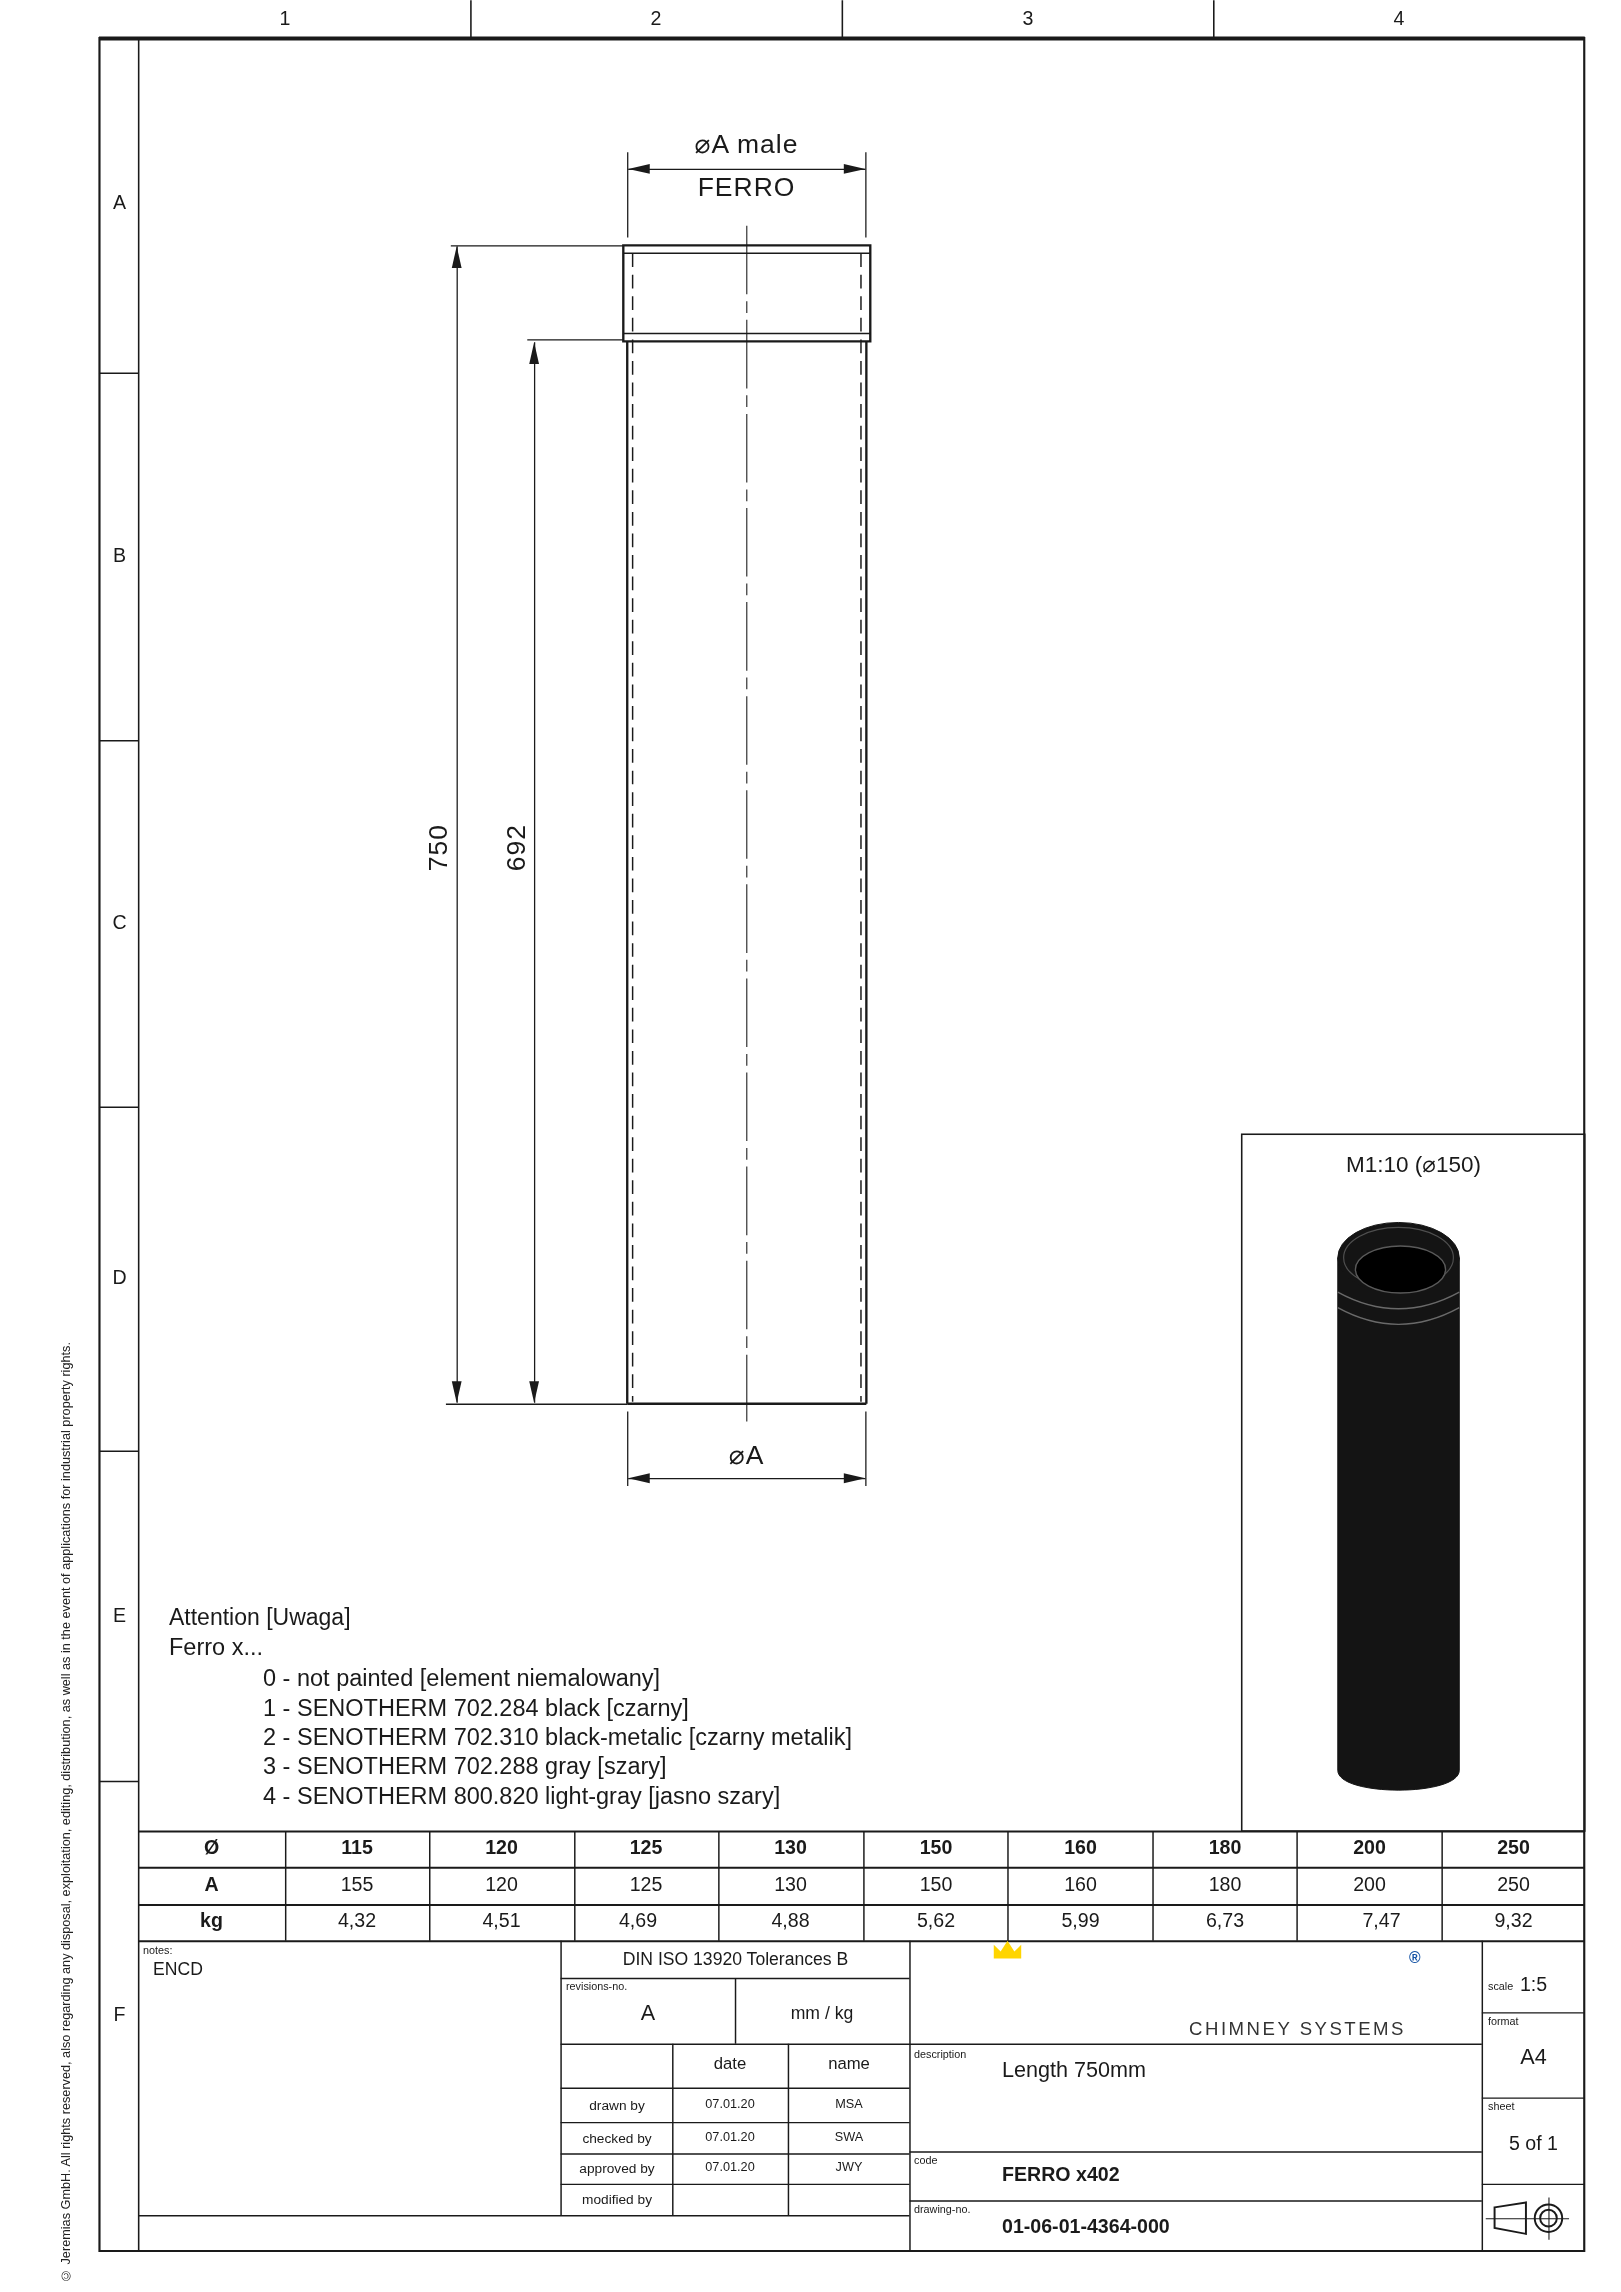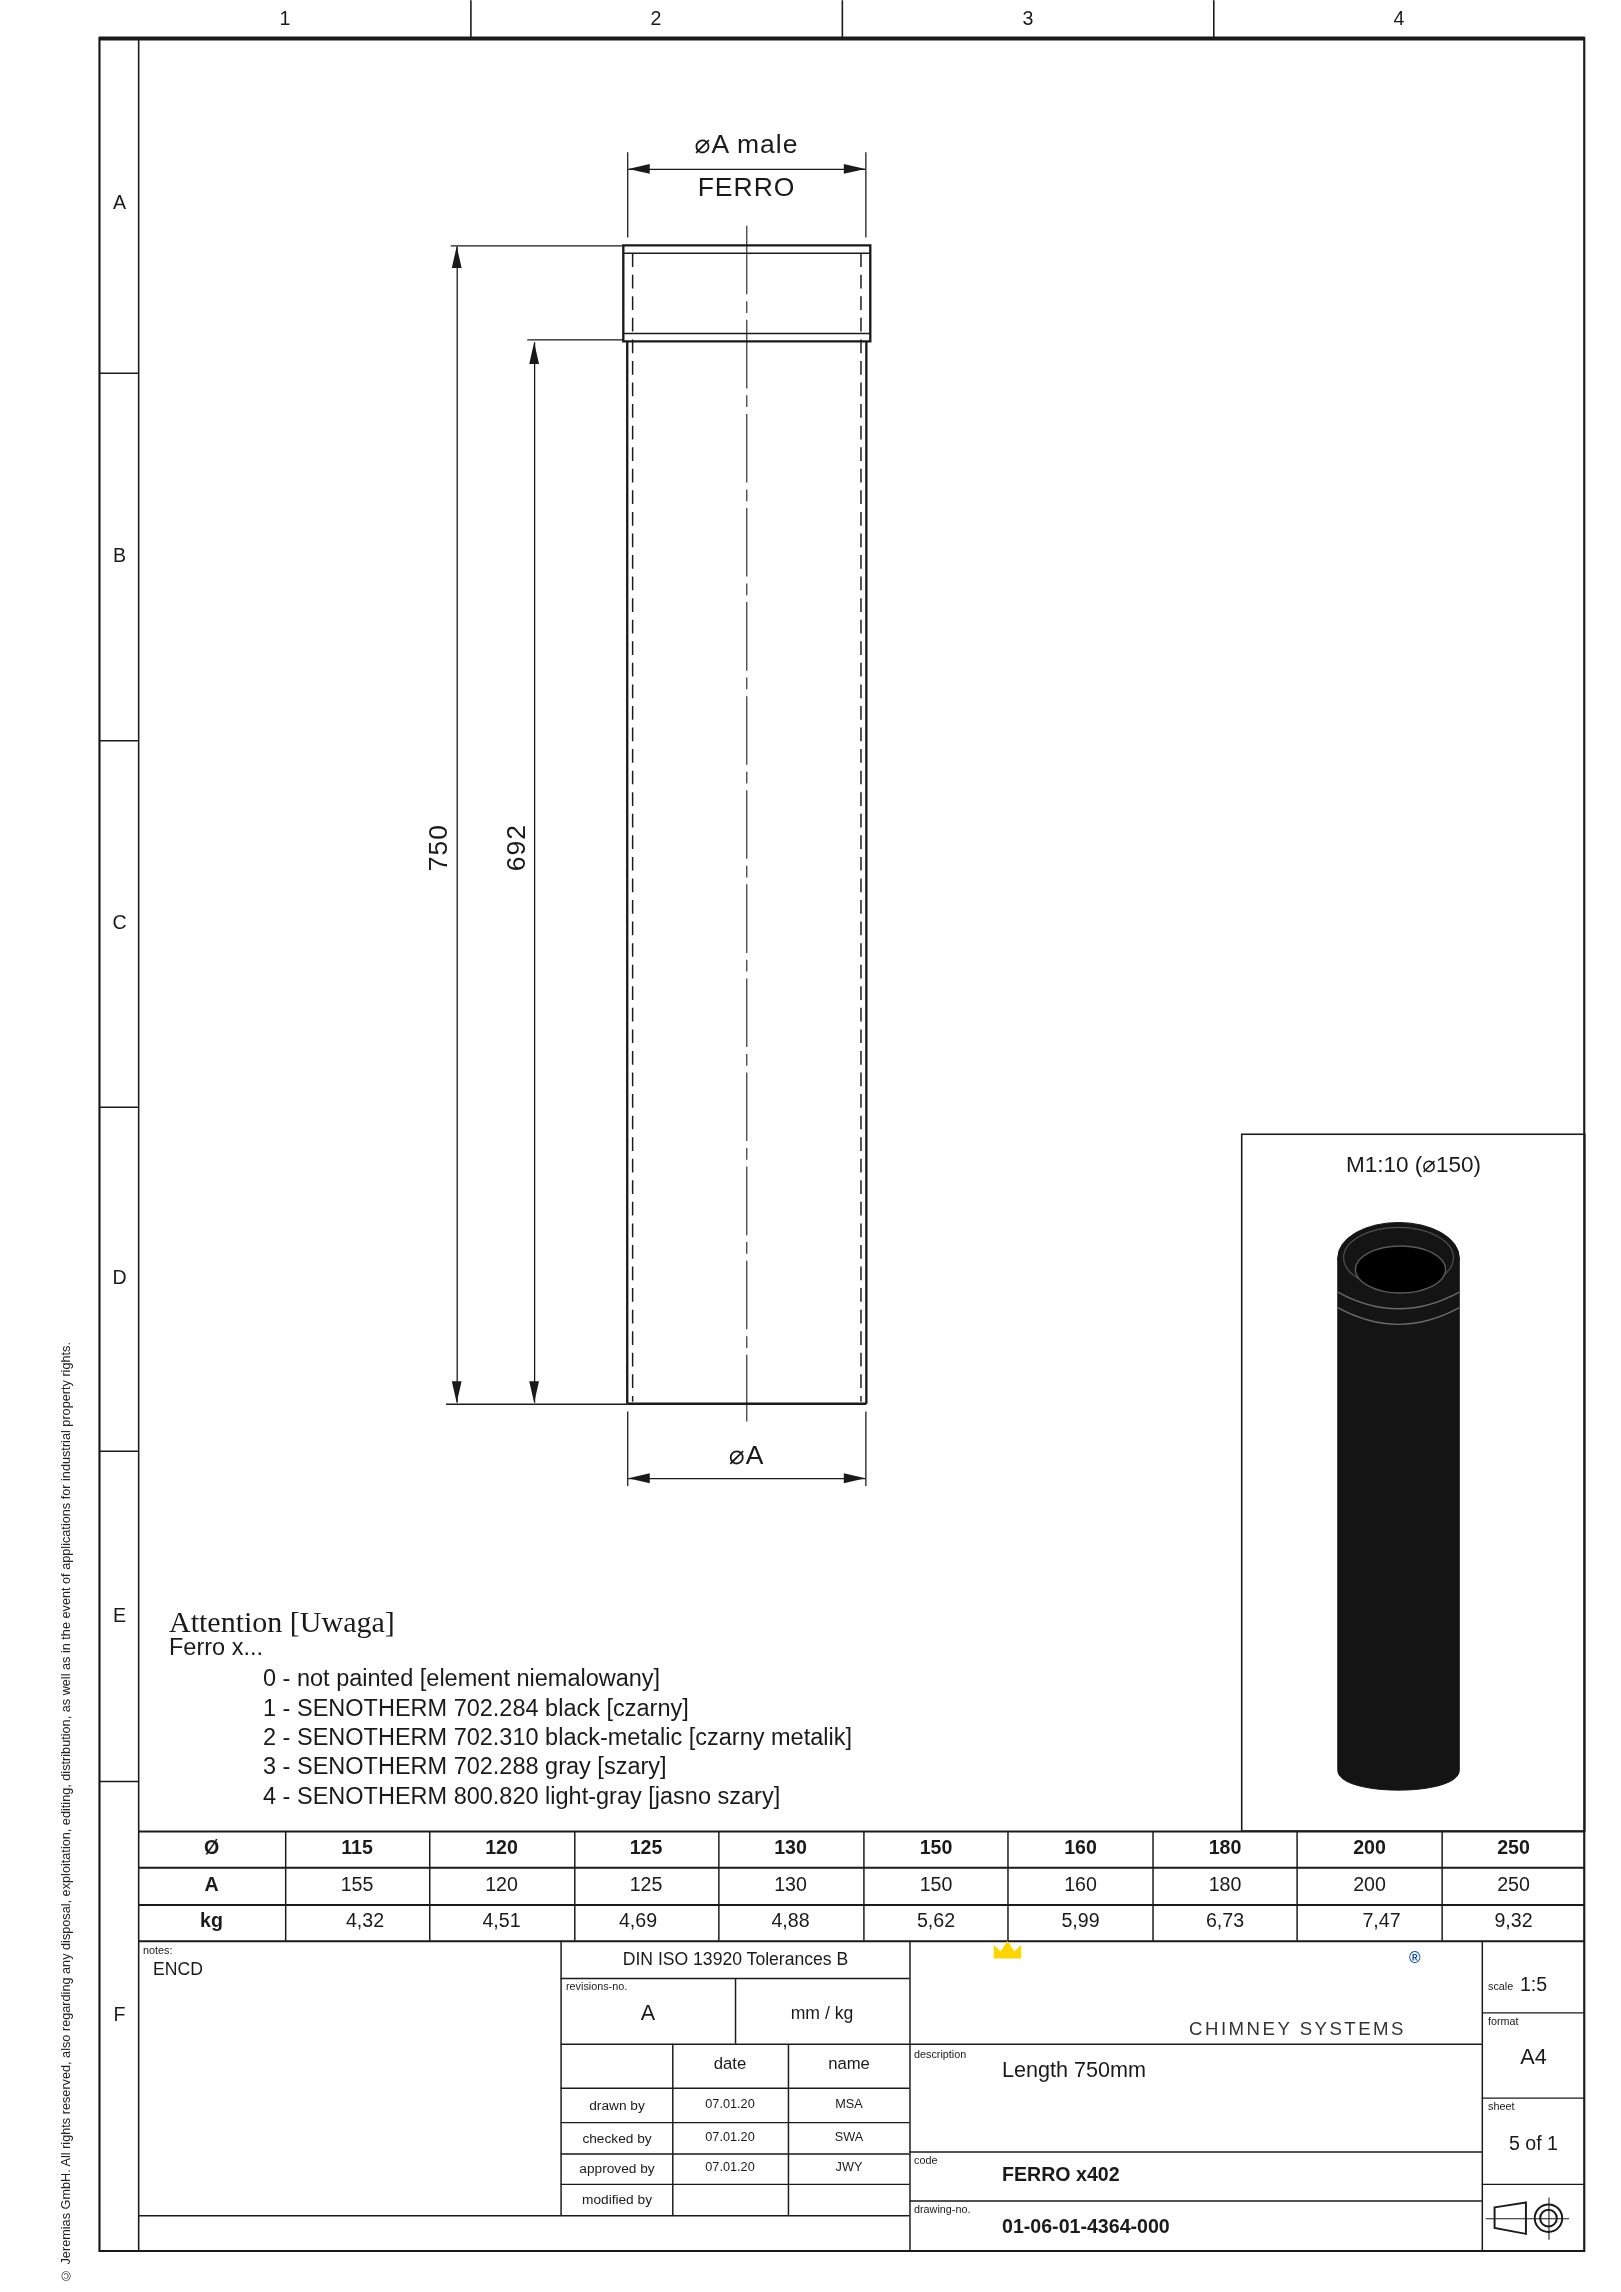--- a/index.html
+++ b/index.html
@@ -118,21 +118,21 @@
   <div class="copyright">© Jeremias GmbH. All rights reserved, also regarding any disposal, exploitation, editing, distribution, as well as in the event of applications for industrial property rights.</div>
 
   <div class="t dimlabel ctr" style="left:627px;top:130px;width:239px;">⌀A  male</div>
   <div class="t dimlabel ctr" style="left:627px;top:173px;width:239px;">FERRO</div>
   <div class="t dimlabel ctr rot" style="left:399px;top:834px;width:78px;height:27.4px;">750</div>
   <div class="t dimlabel ctr rot" style="left:477px;top:834px;width:78px;height:27.4px;">692</div>
   <div class="t dimlabel ctr" style="left:627px;top:1441px;width:239px;">⌀A</div>
 
   <div class="t ctr" style="left:1242px;top:1153px;width:343px;font-size:22.5px;">M1:10 (⌀150)</div>
 
-  <div class="t" style="left:169px;top:1605px;font-size:30px;font-family:Liberation Serif, serif;">Attention [Uwaga]</div>
+  <div class="t" style="left:169px;top:1605px;font-size:23px;">Attention [Uwaga]</div>
   <div class="t" style="left:169px;top:1635px;font-size:23.5px;">Ferro x...</div>
   <div class="t" style="left:263px;top:1666px;font-size:23.5px;">0 - not painted [element niemalowany]</div>
   <div class="t" style="left:263px;top:1696px;font-size:23.5px;">1 - SENOTHERM 702.284 black [czarny]</div>
   <div class="t" style="left:263px;top:1725px;font-size:23.5px;">2 - SENOTHERM 702.310 black-metalic [czarny metalik]</div>
   <div class="t" style="left:263px;top:1754px;font-size:23.5px;">3 - SENOTHERM 702.288 gray [szary]</div>
   <div class="t" style="left:263px;top:1784px;font-size:23.5px;">4 - SENOTHERM 800.820 light-gray [jasno szary]</div>
 
   <div class="t tbl b ctr" style="left:138px;top:1837px;width:147px;">Ø</div>
   <div class="t tbl b ctr" style="left:138px;top:1874px;width:147px;">A</div>
   <div class="t tbl b ctr" style="left:138px;top:1910px;width:147px;">kg</div>
@@ -150,21 +150,21 @@
   <div class="t tbl ctr" style="left:285px;top:1874px;width:144px;">155</div>
   <div class="t tbl ctr" style="left:429px;top:1874px;width:145px;">120</div>
   <div class="t tbl ctr" style="left:574px;top:1874px;width:144px;">125</div>
   <div class="t tbl ctr" style="left:718px;top:1874px;width:145px;">130</div>
   <div class="t tbl ctr" style="left:864px;top:1874px;width:144px;">150</div>
   <div class="t tbl ctr" style="left:1008px;top:1874px;width:145px;">160</div>
   <div class="t tbl ctr" style="left:1153px;top:1874px;width:144px;">180</div>
   <div class="t tbl ctr" style="left:1297px;top:1874px;width:145px;">200</div>
   <div class="t tbl ctr" style="left:1442px;top:1874px;width:143px;">250</div>
 
-  <div class="t tbl ctr" style="left:285px;top:1910px;width:144px;margin-left:8px;">4,32</div>
+  <div class="t tbl ctr" style="left:285px;top:1910px;width:144px;">4,32</div>
   <div class="t tbl ctr" style="left:429px;top:1910px;width:145px;">4,51</div>
   <div class="t tbl ctr" style="left:574px;top:1910px;width:128px;">4,69</div>
   <div class="t tbl ctr" style="left:718px;top:1910px;width:145px;">4,88</div>
   <div class="t tbl ctr" style="left:864px;top:1910px;width:144px;">5,62</div>
   <div class="t tbl ctr" style="left:1008px;top:1910px;width:145px;">5,99</div>
   <div class="t tbl ctr" style="left:1153px;top:1910px;width:144px;">6,73</div>
   <div class="t tbl ctr" style="left:1297px;top:1910px;width:145px;margin-left:12px;">7,47</div>
   <div class="t tbl ctr" style="left:1442px;top:1910px;width:143px;">9,32</div>
 
   <div class="t small-label" style="left:143px;top:1945px;">notes:</div>

